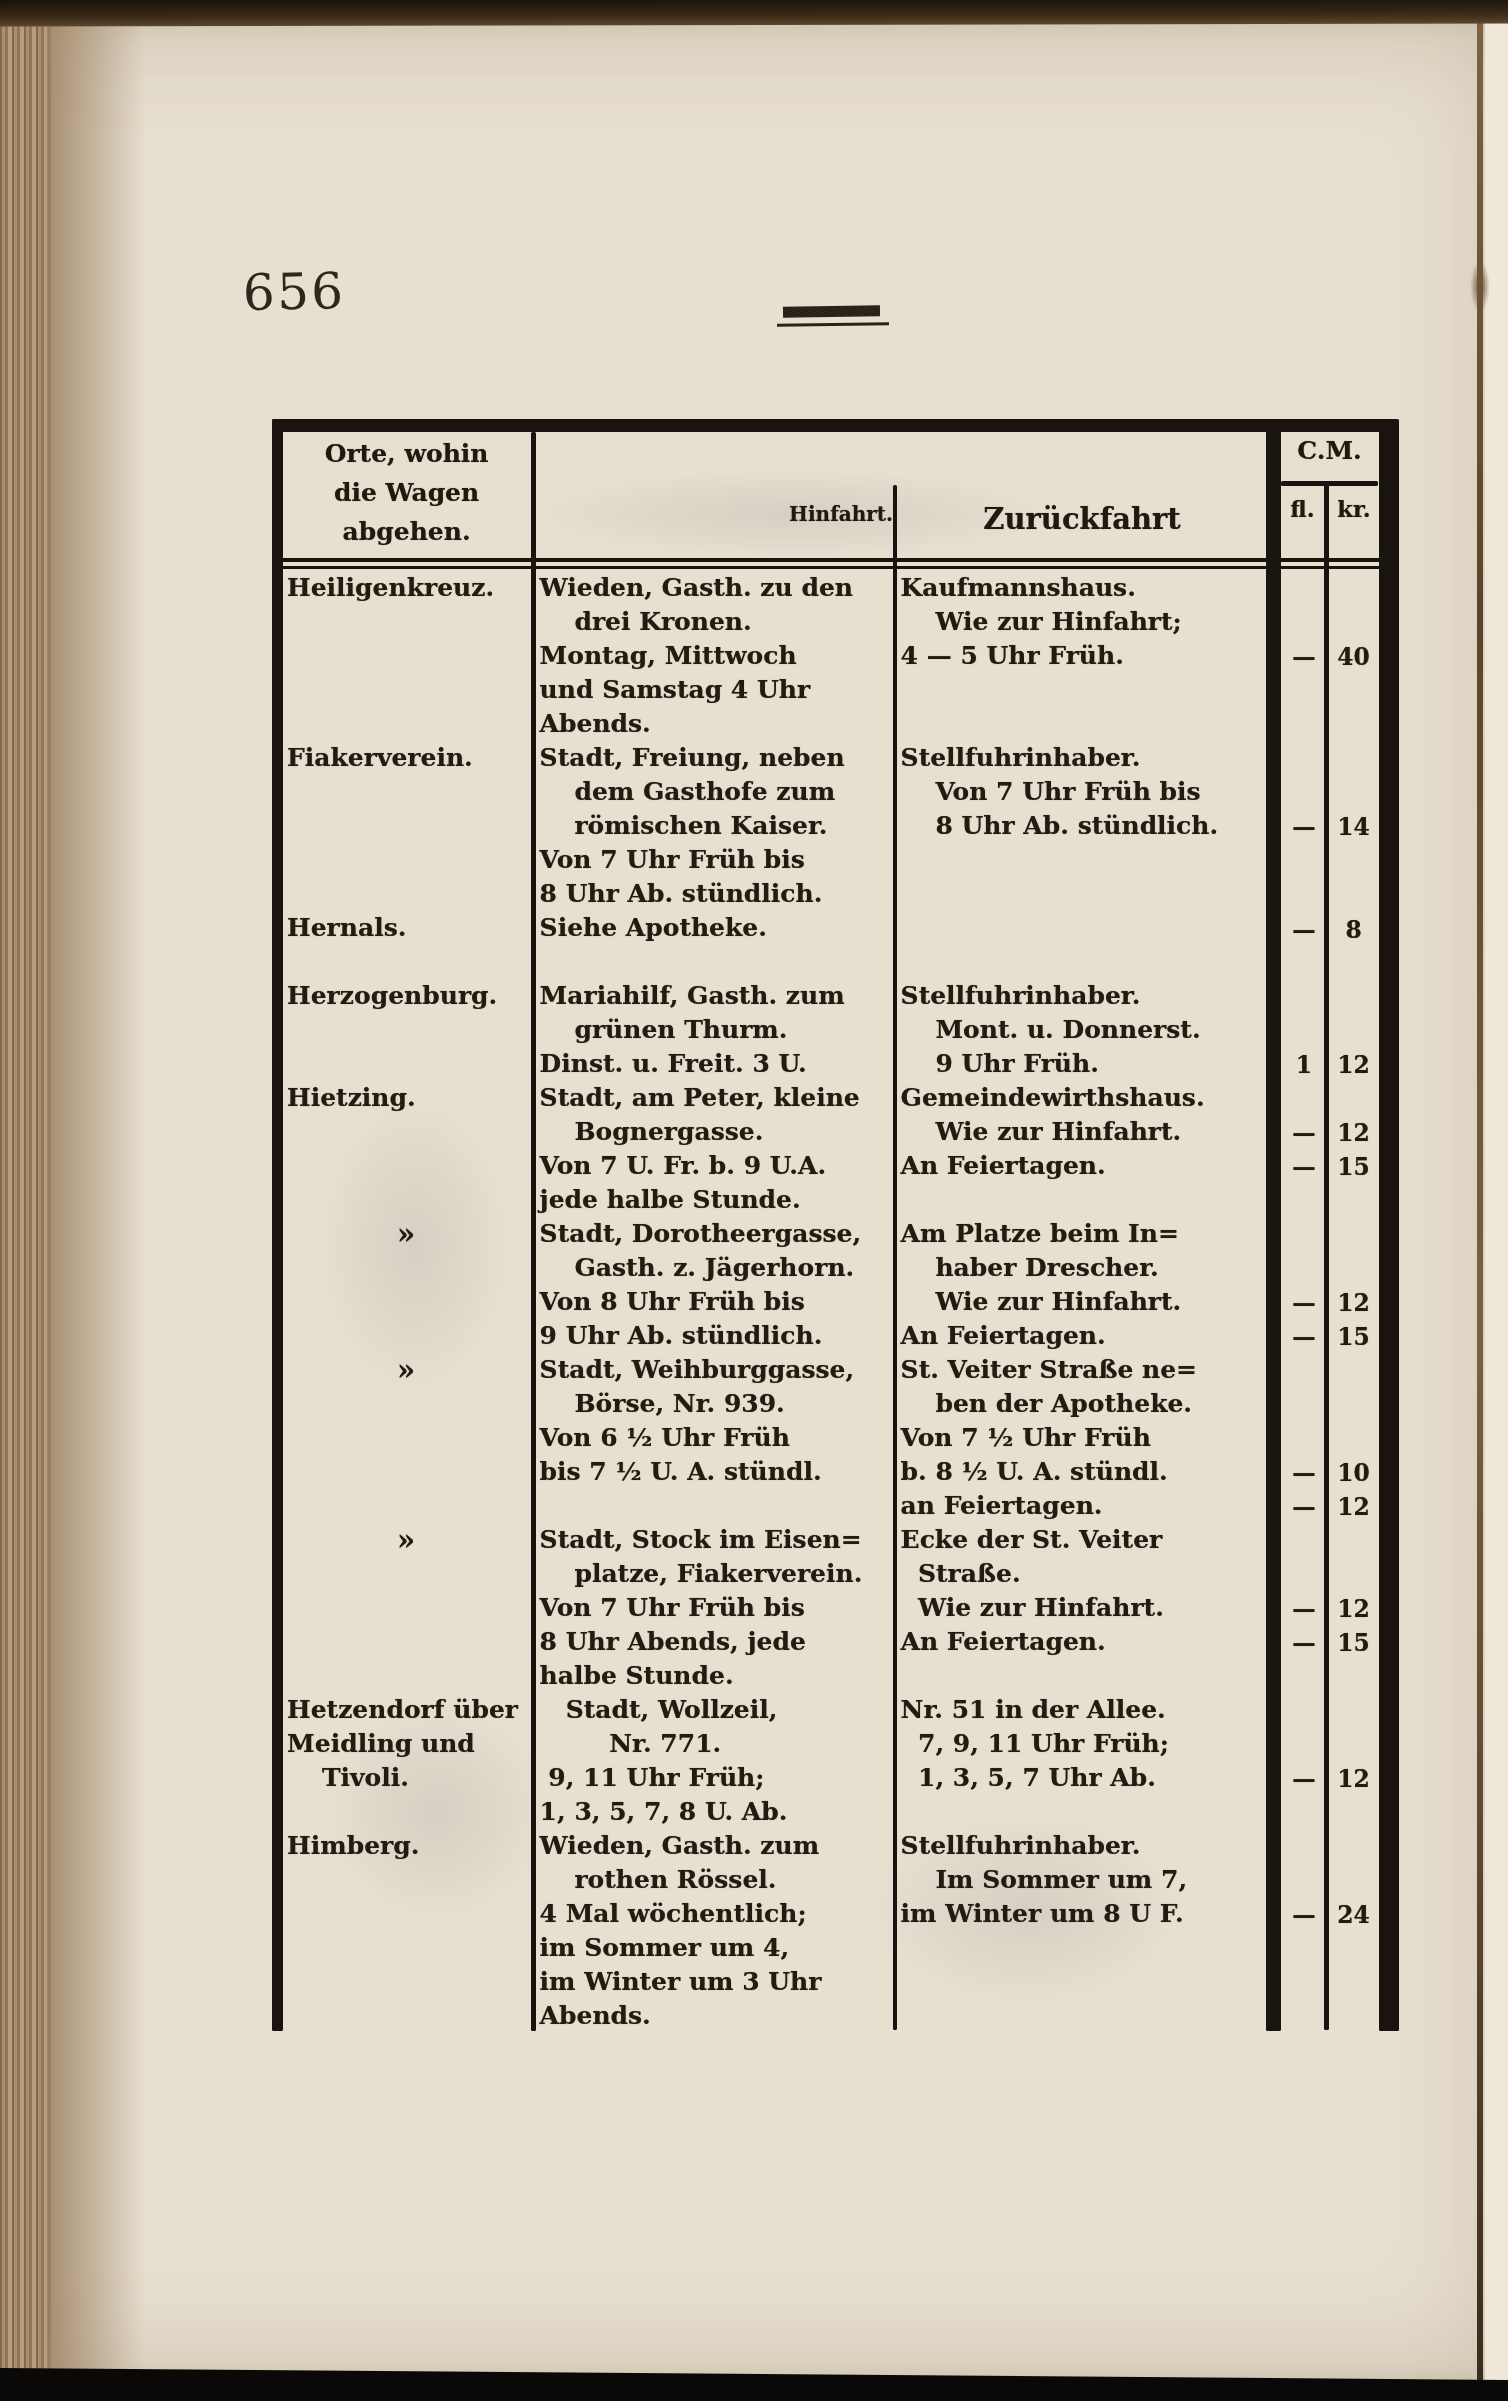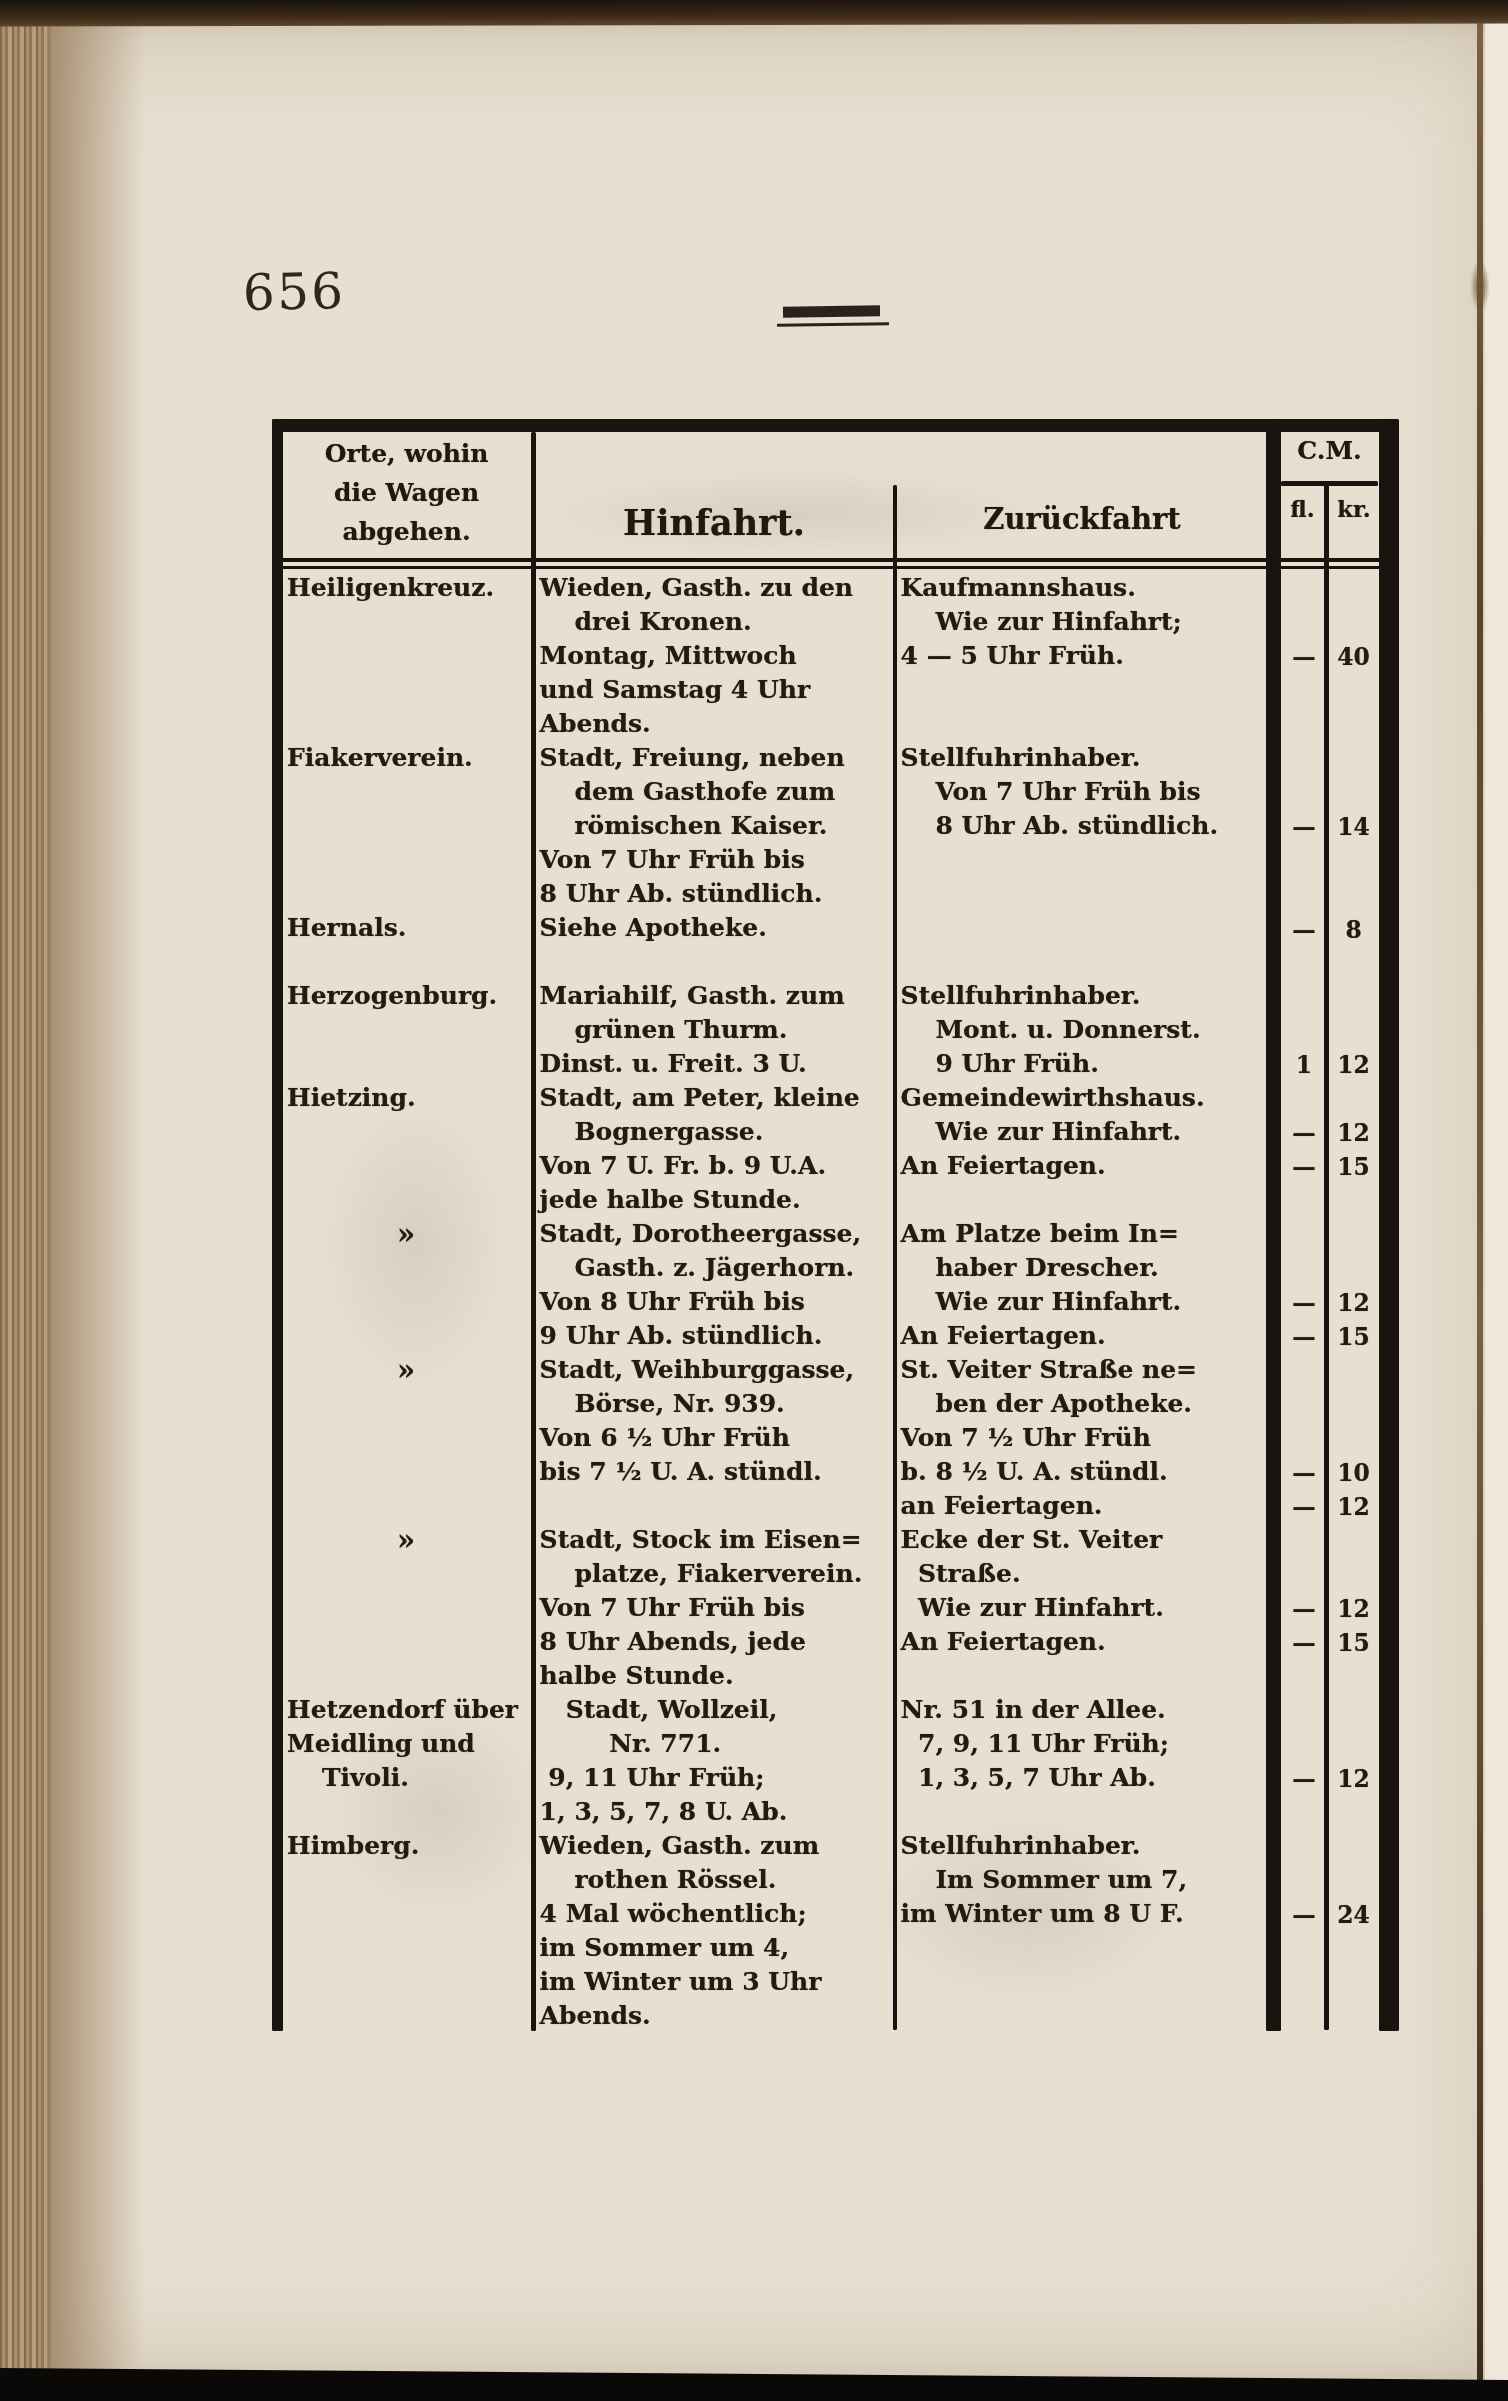--- a/index.html
+++ b/index.html
@@ -36,21 +36,21 @@
   .v-hinzur{left:621px;top:66px;width:3.8px;height:1545px;}
   .v-fees{left:994px;top:0;width:15px;height:1612px;}
   .v-flkr{left:1052px;top:66px;width:4.5px;height:1545px;}
   .cm-rule{left:1009px;top:62px;width:97px;height:4.5px;}
   .dbl-rule1{left:0;top:139px;width:1126px;height:3.8px;}
   .dbl-rule2{left:0;top:147px;width:1126px;height:3px;}
   .th{position:absolute;font-weight:700;text-align:center;color:#20190f;
       text-shadow:0 0 0.8px rgba(25,18,10,.65);}
   .th-places{left:10.6px;top:15px;width:248px;font-size:25px;line-height:39px;white-space:pre-wrap;}
   .th-main{left:263px;top:19.6px;width:731px;font-size:32px;}
-  .th-hin{left:263px;top:83px;width:358px;font-size:35px;}
+  .th-hin{left:263px;top:83px;width:358px;font-size:20px;text-align:right;}
   .th-zur{left:625px;top:83px;width:370px;font-size:29px;}
   .th-cm{left:1009px;top:16.6px;width:97px;font-size:25px;}
   .th-fl{left:1009px;top:77px;width:43px;font-size:22.6px;}
   .th-kr{left:1057px;top:77px;width:50px;font-size:22.6px;}
   .tbody{position:absolute;left:10.6px;top:152px;width:1096px;height:1460px;}
   .trow{position:relative;width:1096px;}
   .cell{position:absolute;top:0;font-size:25px;line-height:34px;font-weight:700;white-space:pre-wrap;
         color:#221b11;text-shadow:0 0 0.8px rgba(25,18,10,.6);}
   .cell.place{left:4.5px;width:238px;}
   .cell.place.ditto{text-align:center;font-size:29px;}

